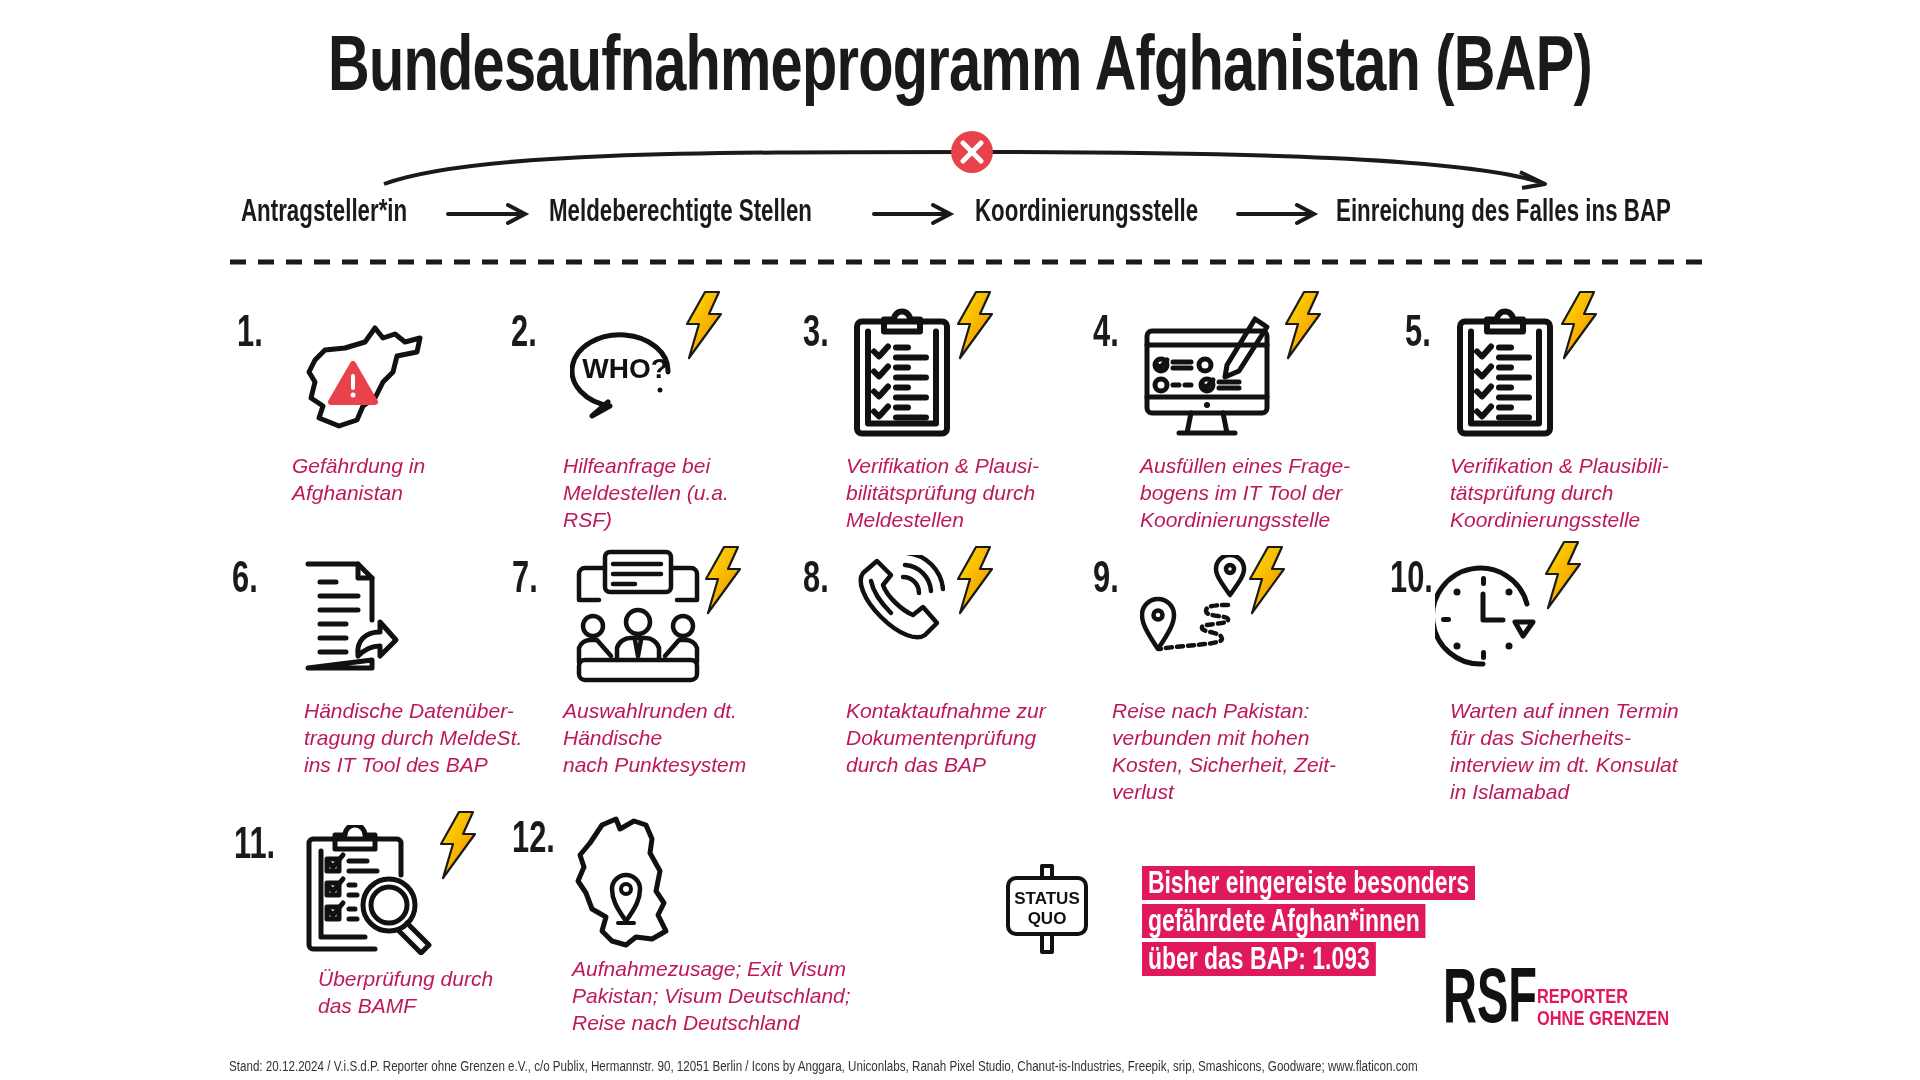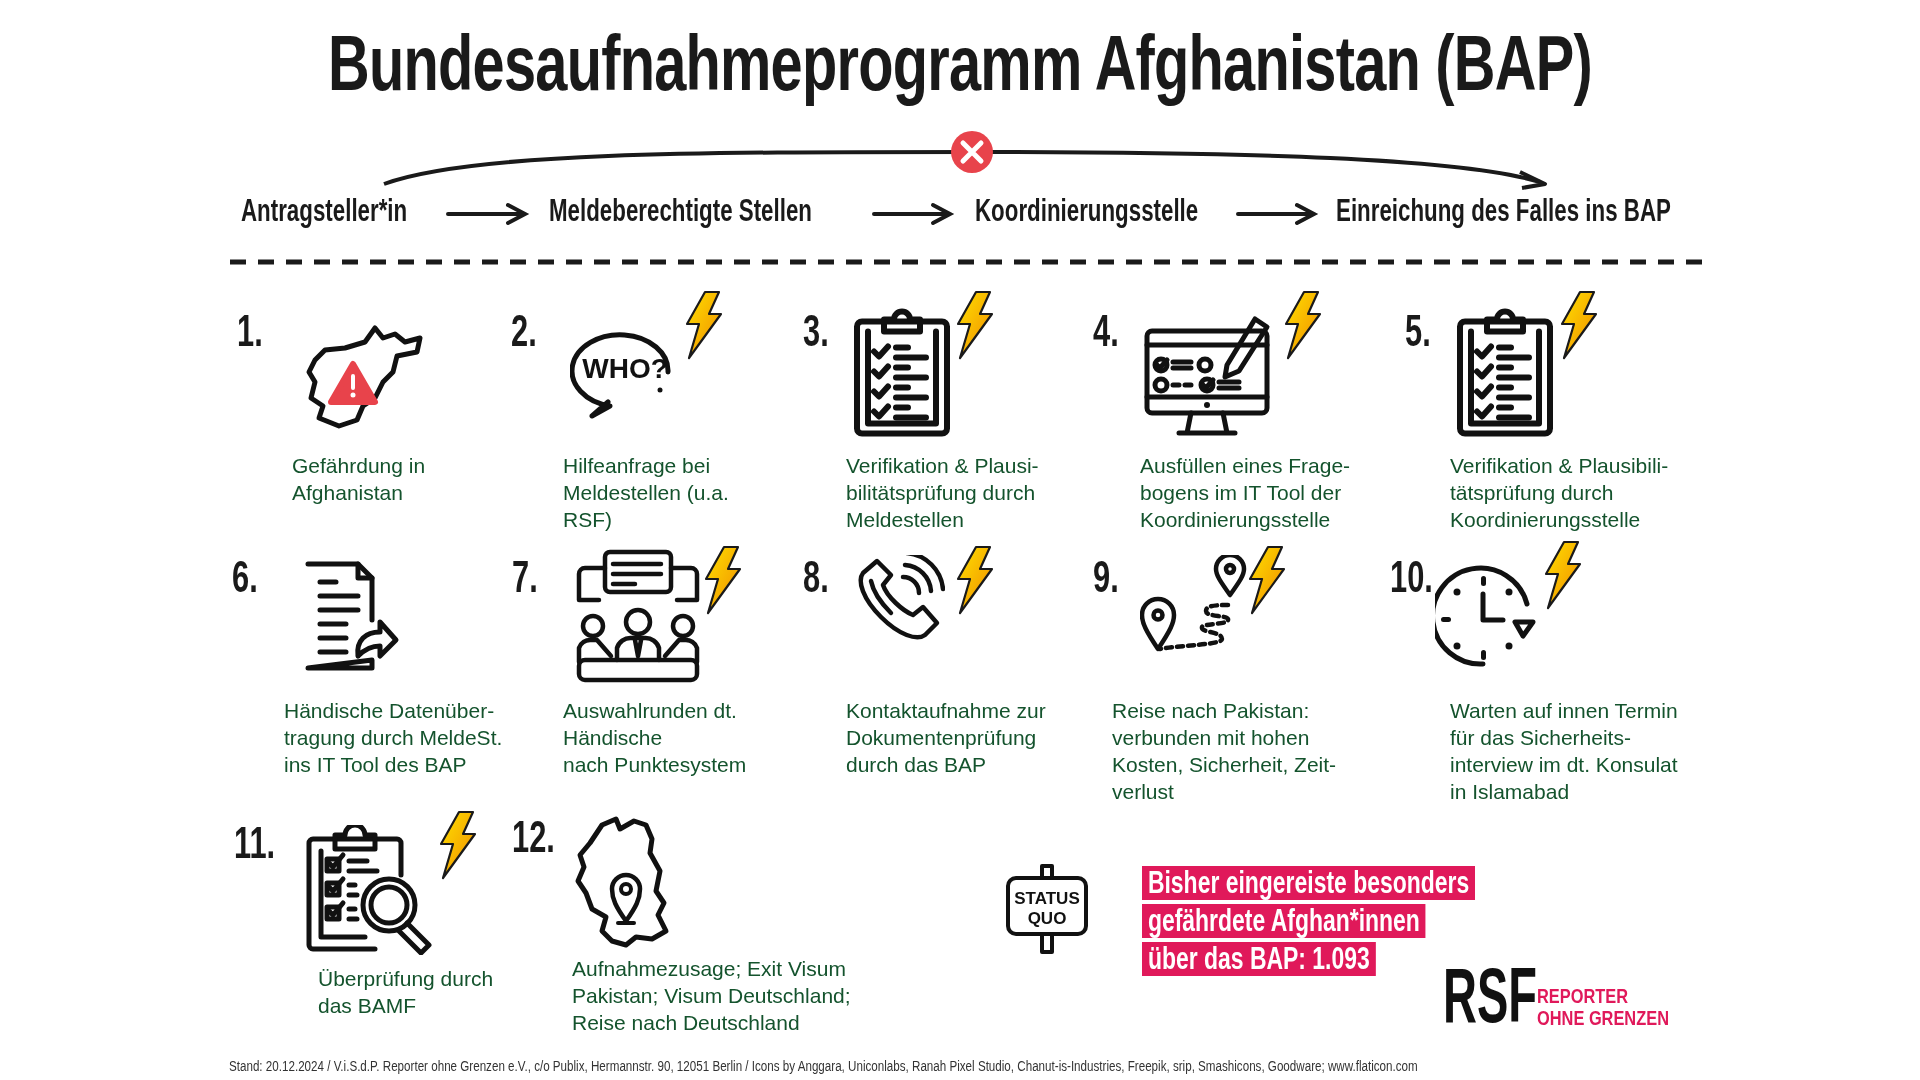--- a/index.html
+++ b/index.html
@@ -15,22 +15,22 @@
   .flow-label {
     position: absolute; top: 193px; font-size: 31px; font-weight: 700;
     white-space: nowrap; transform: scaleX(0.72); transform-origin: 0 0;
   }
   .step-num {
     position: absolute; font-size: 44px; font-weight: 700;
     transform: scaleX(0.7); transform-origin: 0 0; white-space: nowrap;
   }
   .step-icon { position: absolute; }
   .step-text {
-    position: absolute; font-size: 21px; line-height: 27px;
-    color: #14532d; white-space: pre-line;
+    position: absolute; font-size: 21px; font-style: italic; line-height: 27px;
+    color: #be185d; white-space: pre-line;
   }
   .status-box { position: absolute; left: 1115px; top: 866px; padding-left: 27px; }
   .status-line {
     display: block; width: max-content; background: #e0195a; color: #fff;
     font-size: 31px; font-weight: 700; padding: 0 8px; height: 34px; line-height: 34px;
     margin-bottom: 4px; white-space: nowrap; transform: scaleX(0.74); transform-origin: 0 0;
   }
   .rsf-logo { position: absolute; left: 1443px; top: 960px; }
   .rsf-text {
     position: absolute; left: 1537px; top: 985px; color: #e0195a; font-weight: 700;
@@ -164,21 +164,21 @@
 
 <div class="step-num cond" style="left:232px;top:552px">6.</div>
 <svg class="step-icon" style="left:300px;top:560px" width="110" height="115" viewBox="0 0 110 115">
   <g fill="none" stroke="#111" stroke-width="5" stroke-linecap="round" stroke-linejoin="round">
     <path d="M8 4 H58 L72 18 V60 M72 100 V108 H8 Z"></path>
     <path d="M58 4 V18 H72"></path>
     <path d="M20 22 H36 M20 36 H58 M20 50 H58 M20 64 H46 M20 78 H46 M20 92 H46"></path>
     <path d="M58 96 C 56 80, 66 72, 80 72 L80 62 L96 80 L80 96 L80 86 C 70 86, 64 90, 58 96"></path>
   </g>
 </svg>
-<div class="step-text" style="left:284px;top:697px">Händische Datenüber-
+<div class="step-text" style="left:304px;top:697px">Händische Datenüber-
 tragung durch MeldeSt.
 ins IT Tool des BAP</div>
 
 <div class="step-num cond" style="left:512px;top:552px">7.</div>
 <svg class="step-icon" style="left:575px;top:548px" width="130" height="138" viewBox="0 0 130 138">
   <g fill="none" stroke="#111" stroke-width="4.5" stroke-linecap="round" stroke-linejoin="round">
     <rect x="30" y="4" width="66" height="40" rx="5"></rect>
     <path d="M38 16 H86 M38 26 H86 M38 36 H60"></path>
     <path d="M30 20 H10 A6 6 0 0 0 4 26 V52 H24 M96 20 H116 A6 6 0 0 1 122 26 V52 H102"></path>
     <circle cx="18" cy="78" r="10"></circle>

